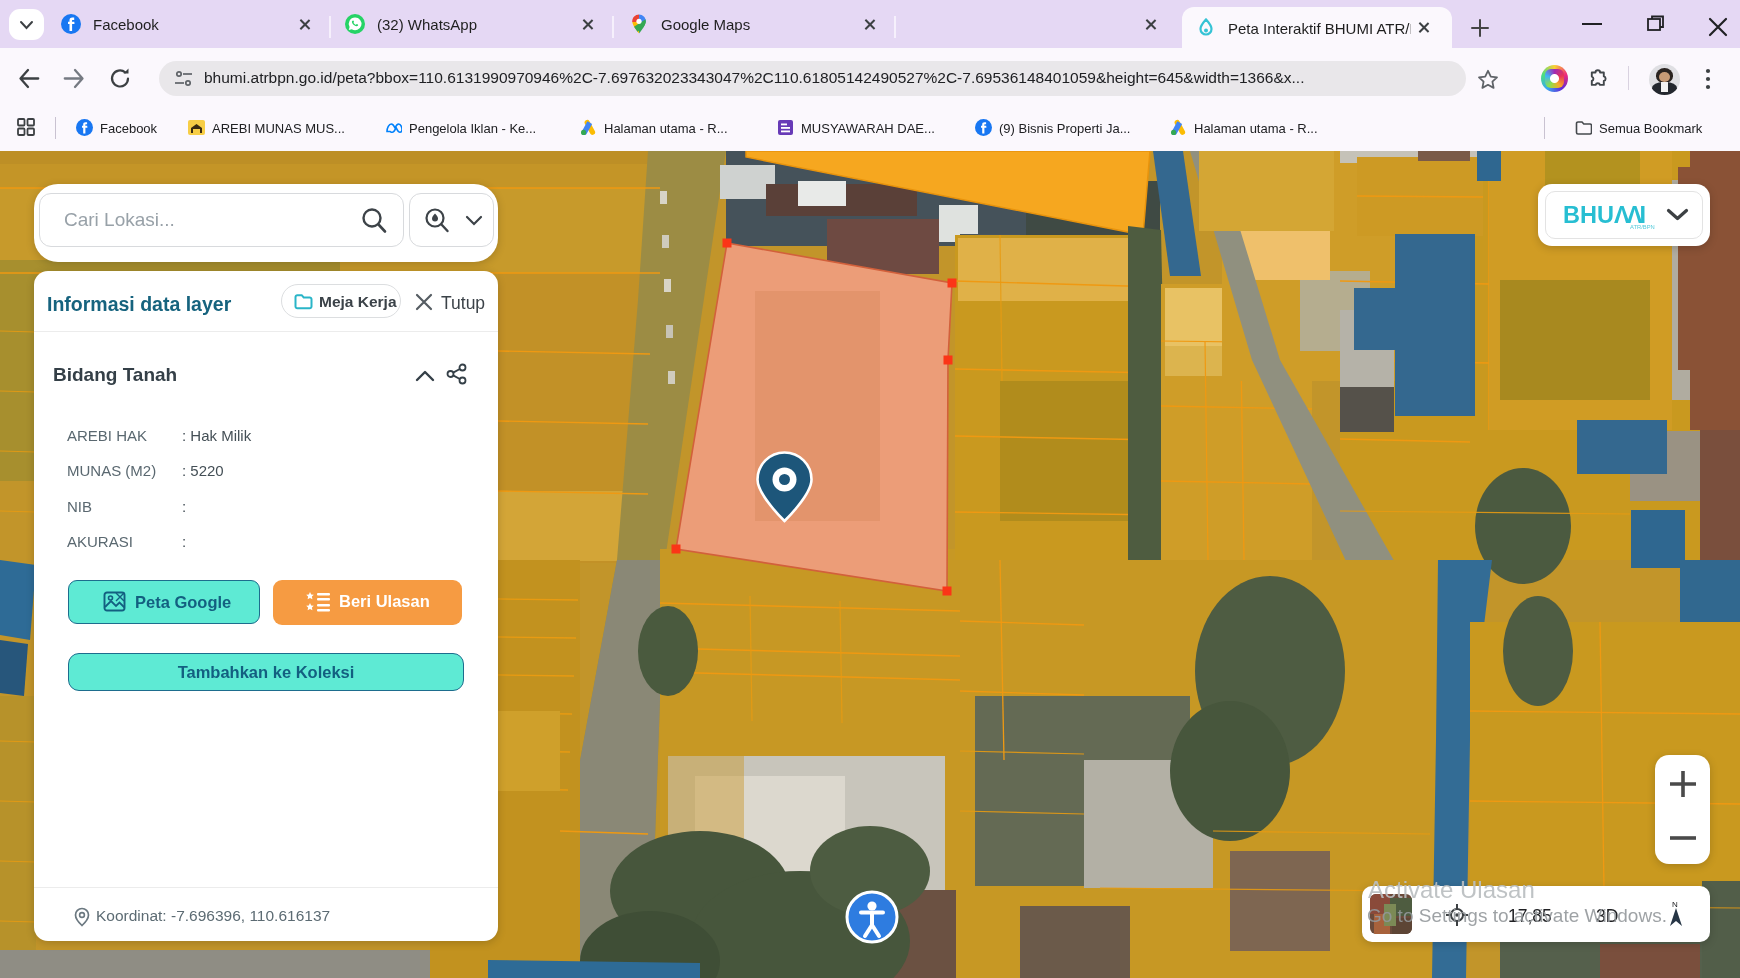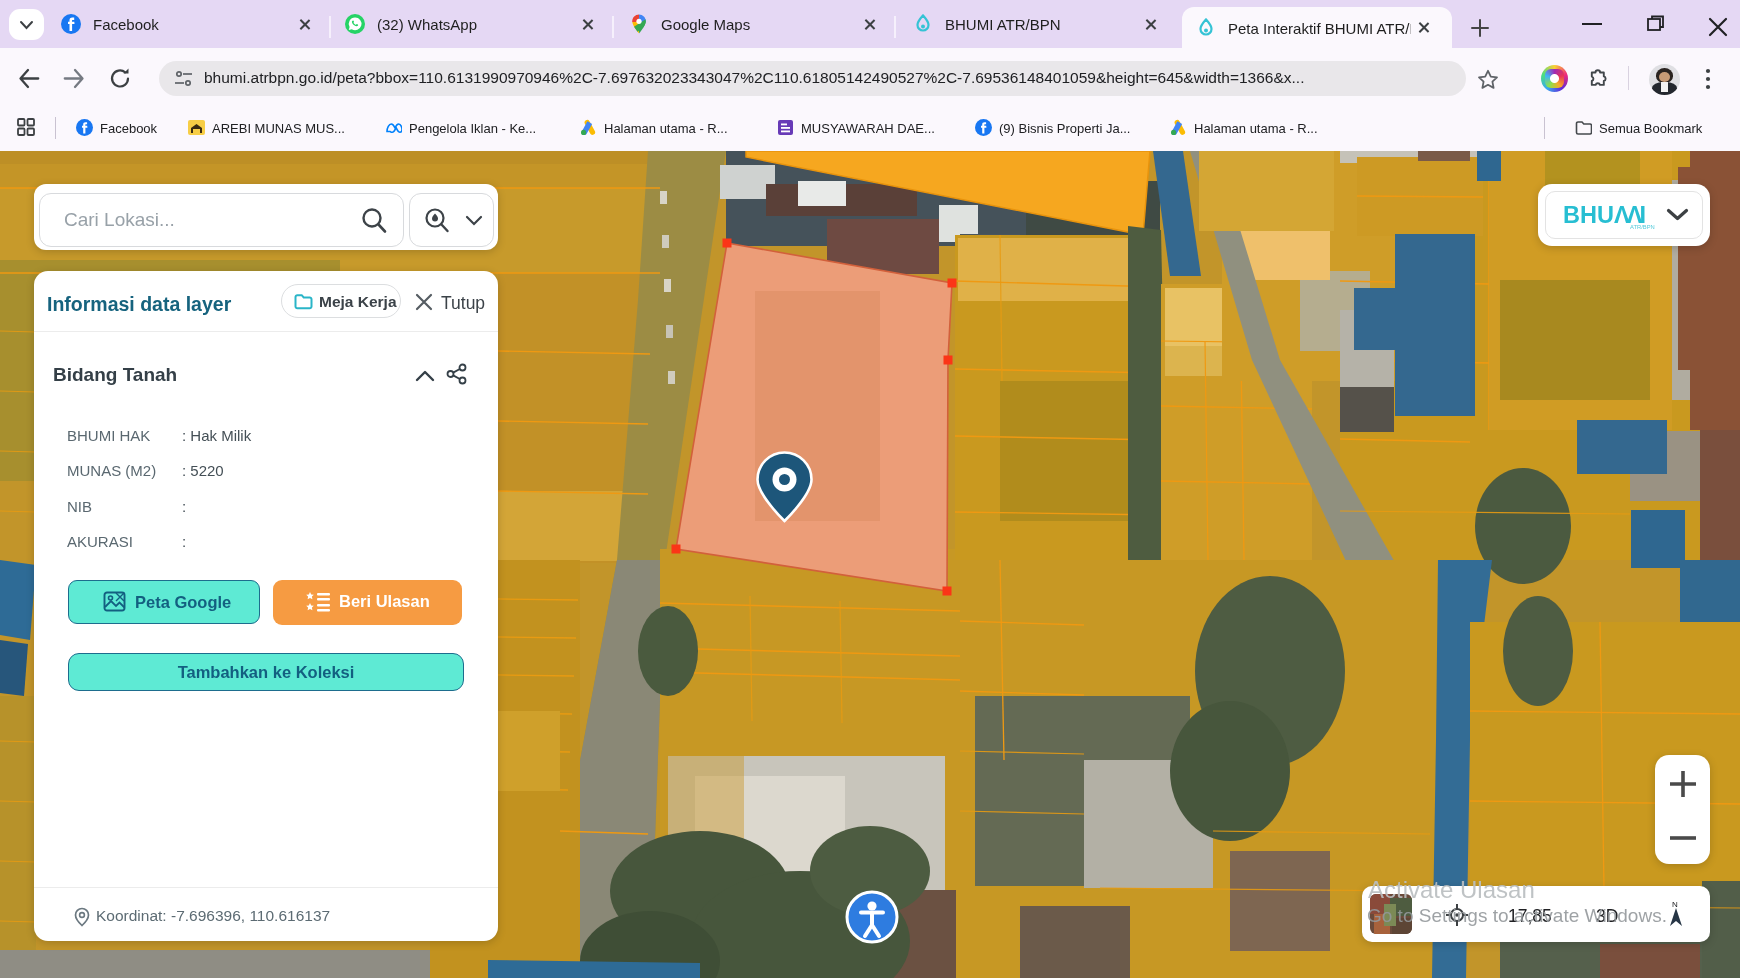--- a/index.html
+++ b/index.html
@@ -22,21 +22,21 @@
   #omnibox .url { position:absolute; left:45px; top:8px; font-size:15.5px; color:#202124; white-space:nowrap; overflow:hidden; width:1190px; }
   
   #bkbar { position:absolute; left:0; top:106px; width:1740px; height:45px; background:#fbf8fd; }
   .bk { position:absolute; top:12px; height:20px; font-size:13px; color:#202124; white-space:nowrap; }
   .bk .bi { position:absolute; left:0; top:1px; width:17px; height:17px; }
   .bk .bt { position:absolute; left:24px; top:3px; }
   
   #map { position:absolute; left:0; top:151px; width:1740px; height:827px; background:#c2952a; }
   
   .card { position:absolute; background:#fff; box-shadow:0 2px 8px rgba(0,0,0,.18); }
-  #searchbox { left:34px; top:184px; width:464px; height:66px; border-radius:12px; }
+  #searchbox { left:34px; top:184px; width:464px; height:78px; border-radius:24px; }
   #panel { left:34px; top:271px; width:464px; height:670px; border-radius:14px; }
   #bhumibox { left:1538px; top:184px; width:172px; height:62px; border-radius:14px; }
   #zoomctl { left:1655px; top:755px; width:55px; height:109px; border-radius:14px; }
   #botbar { left:1362px; top:886px; width:348px; height:56px; border-radius:10px; }
   .obtn { position:absolute; border:1.6px solid #1d6d8d; border-radius:9px; background:#5eead4; color:#135f80; font-weight:bold; font-size:16.5px; text-align:center; }
 </style>
 </head>
 <body>
 <div id="stage">
 <div id="tabbar">
@@ -75,27 +75,20 @@
             <rect x="0" y="8" width="10" height="12" fill="#fbbc04"></rect>
             <rect x="10" y="8" width="10" height="12" fill="#34a853"></rect>
             <path d="M3 14 L17 5 L20 8 L6 20 Z" fill="#34a853"></path>
           </g>
           <circle cx="10" cy="7.3" r="2.6" fill="#fff"></circle>
         </svg>
     <div class="ttl">Google Maps</div>
   </div>
   <div class="tclose" style="left:862px;"></div>
   <div class="tsep" style="left:894px;"></div>
-  <div class="tab" style="left:913px;width:245px;">
-    <svg class="fav" viewBox="0 0 20 20">
-          <path d="M10 1.5c3 3.4 5.5 6 5.5 9.5a5.5 5.5 0 0 1-11 0C4.5 7.5 7 4.9 10 1.5z" fill="none" stroke="#35c3d5" stroke-width="2.2"></path>
-          <circle cx="10" cy="12.5" r="2" fill="#35c3d5"></circle>
-        </svg>
-    <div class="ttl">BHUMI ATR/BPN</div>
-  </div>
   <div class="tclose" style="left:1143px;"></div>
   <div id="activetab">
     <svg class="fav" style="position:absolute;left:14px;top:11px;width:20px;height:20px;" viewBox="0 0 20 20">
           <path d="M10 1.5c3 3.4 5.5 6 5.5 9.5a5.5 5.5 0 0 1-11 0C4.5 7.5 7 4.9 10 1.5z" fill="none" stroke="#35c3d5" stroke-width="2.2"></path>
           <circle cx="10" cy="12.5" r="2" fill="#35c3d5"></circle>
         </svg>
     <div style="position:absolute;left:46px;top:13px;font-size:15px;color:#1f1f1f;white-space:nowrap;overflow:hidden;width:183px;">Peta Interaktif BHUMI ATR/B</div>
     <div class="tclose" style="left:234px;top:13px;"></div>
   </div>
   <svg style="position:absolute;left:1468px;top:16px;" width="24" height="24">
@@ -455,21 +448,21 @@
         <path d="M2 11l8-8 8 8" stroke="#343f47" stroke-width="2.4" fill="none" stroke-linecap="round" stroke-linejoin="round"></path>
       </svg>
   <svg style="position:absolute;left:412px;top:92px;" width="22" height="22">
         <g fill="none" stroke="#343f47" stroke-width="1.8">
           <circle cx="16.5" cy="4.5" r="3"></circle>
           <circle cx="4.5" cy="11" r="3"></circle>
           <circle cx="16.5" cy="17.5" r="3"></circle>
           <path d="M7.2 9.6l6.6-3.6M7.2 12.4l6.6 3.6"></path>
         </g>
       </svg>
-  <div style="position:absolute;left:33px;top:156px;font-size:15px;color:#5a6870;">BHUMI HAK</div>
+  <div style="position:absolute;left:33px;top:156px;font-size:15px;color:#5a6870;">AREBI HAK</div>
   <div style="position:absolute;left:148px;top:156px;font-size:15px;color:#444f56;">: Hak Milik</div>
   <div style="position:absolute;left:33px;top:191px;font-size:15px;color:#5a6870;">MUNAS (M2)</div>
   <div style="position:absolute;left:148px;top:191px;font-size:15px;color:#444f56;">: 5220</div>
   <div style="position:absolute;left:33px;top:227px;font-size:15px;color:#5a6870;">NIB</div>
   <div style="position:absolute;left:148px;top:227px;font-size:15px;color:#444f56;">:</div>
   <div style="position:absolute;left:33px;top:262px;font-size:15px;color:#5a6870;">AKURASI</div>
   <div style="position:absolute;left:148px;top:262px;font-size:15px;color:#444f56;">:</div>
   <div class="obtn" style="left:34px;top:309px;width:192px;height:44px;">
     <svg style="position:absolute;left:34px;top:10px;" width="24" height="22">
           <rect x="1.5" y="1.5" width="20" height="18" rx="2.5" fill="none" stroke="#135f80" stroke-width="1.9"></rect>

